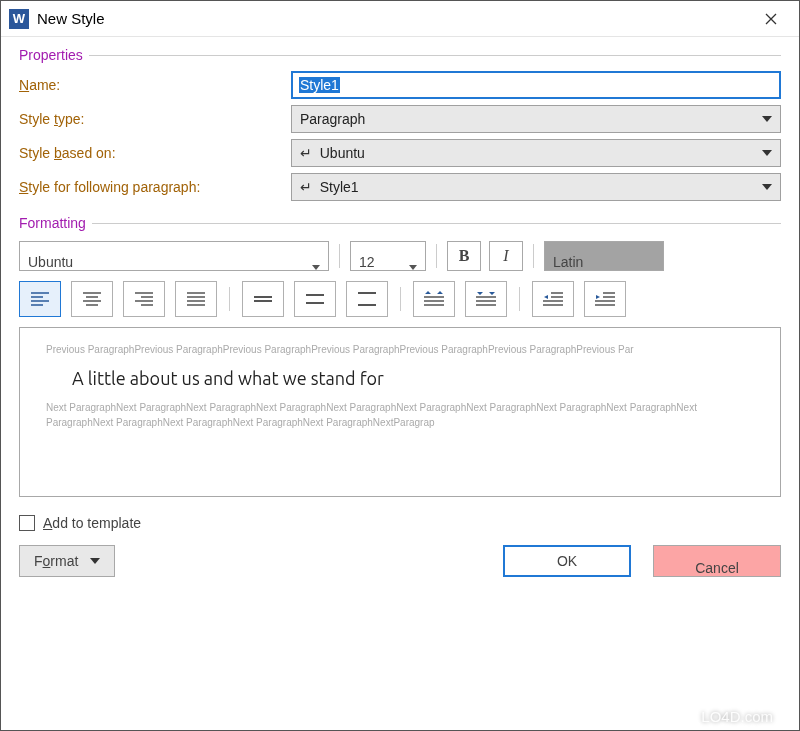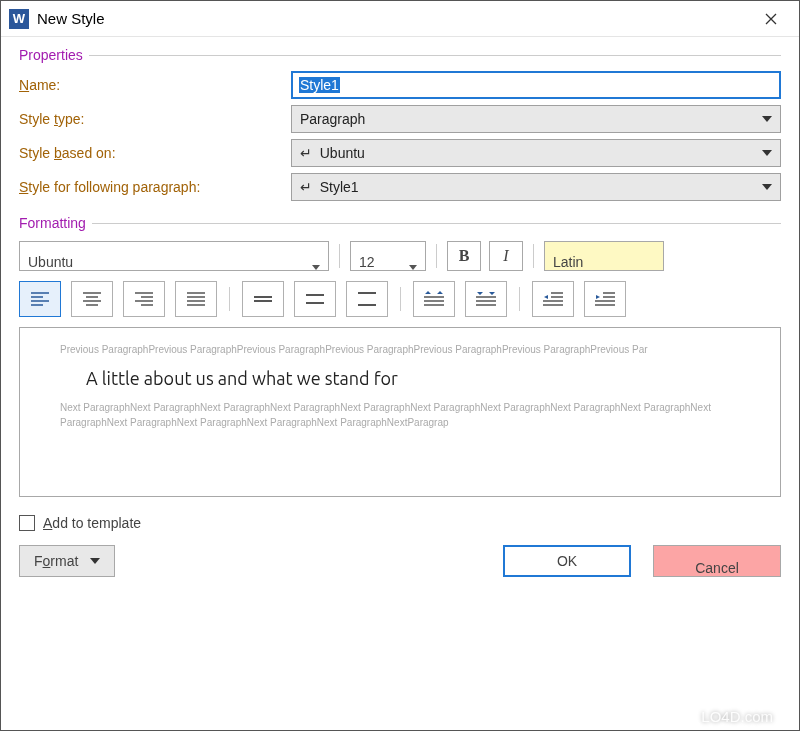--- a/index.html
+++ b/index.html
@@ -122,21 +122,21 @@
     display: flex; align-items: center; justify-content: center;
     cursor: pointer;
   }
   .icon-btn.active {
     border: 1px solid #2078d5;
     background: #e6f0fb;
   }
   .preview {
     border: 1px solid #a8a8a8;
     height: 170px;
-    padding: 14px 40px;
+    padding: 14px 26px;
     font-size: 10px;
     color: #aaa;
     line-height: 1.5;
     overflow: hidden;
   }
   .preview .sample {
     color: #222; font-size: 18px; margin: 8px 0 8px 26px;
     font-family: "Ubuntu", sans-serif;
   }
   .add-tpl { display: flex; align-items: flex-end; gap: 8px; margin-top: 18px; }
@@ -262,21 +262,21 @@
           <span class="chev"></span>
         </div>
         <div class="vdiv"></div>
         <div class="sq-btn">
           <span style="font-weight:bold;font-family:serif;font-size:16px">B</span>
         </div>
         <div class="sq-btn">
           <span style="font-style:italic;font-family:serif;font-size:16px">I</span>
         </div>
         <div class="vdiv"></div>
-        <div class="font-combo" style="width:120px;background:#fef9c3">
+        <div class="font-combo" style="width:120px;background:#a3a3a3">
           <span class="txt">Latin</span>
           <span class="arr" style="border-top-color:#333"></span>
         </div>
       </div>
 
       <div class="toolbar2">
         <div class="icon-btn active">
           <svg width="18" height="14">
                 <path d="M0 1h18M0 5h12M0 9h18M0 13h12" stroke="#2a5a9a" stroke-width="1.5"></path>
               </svg>

